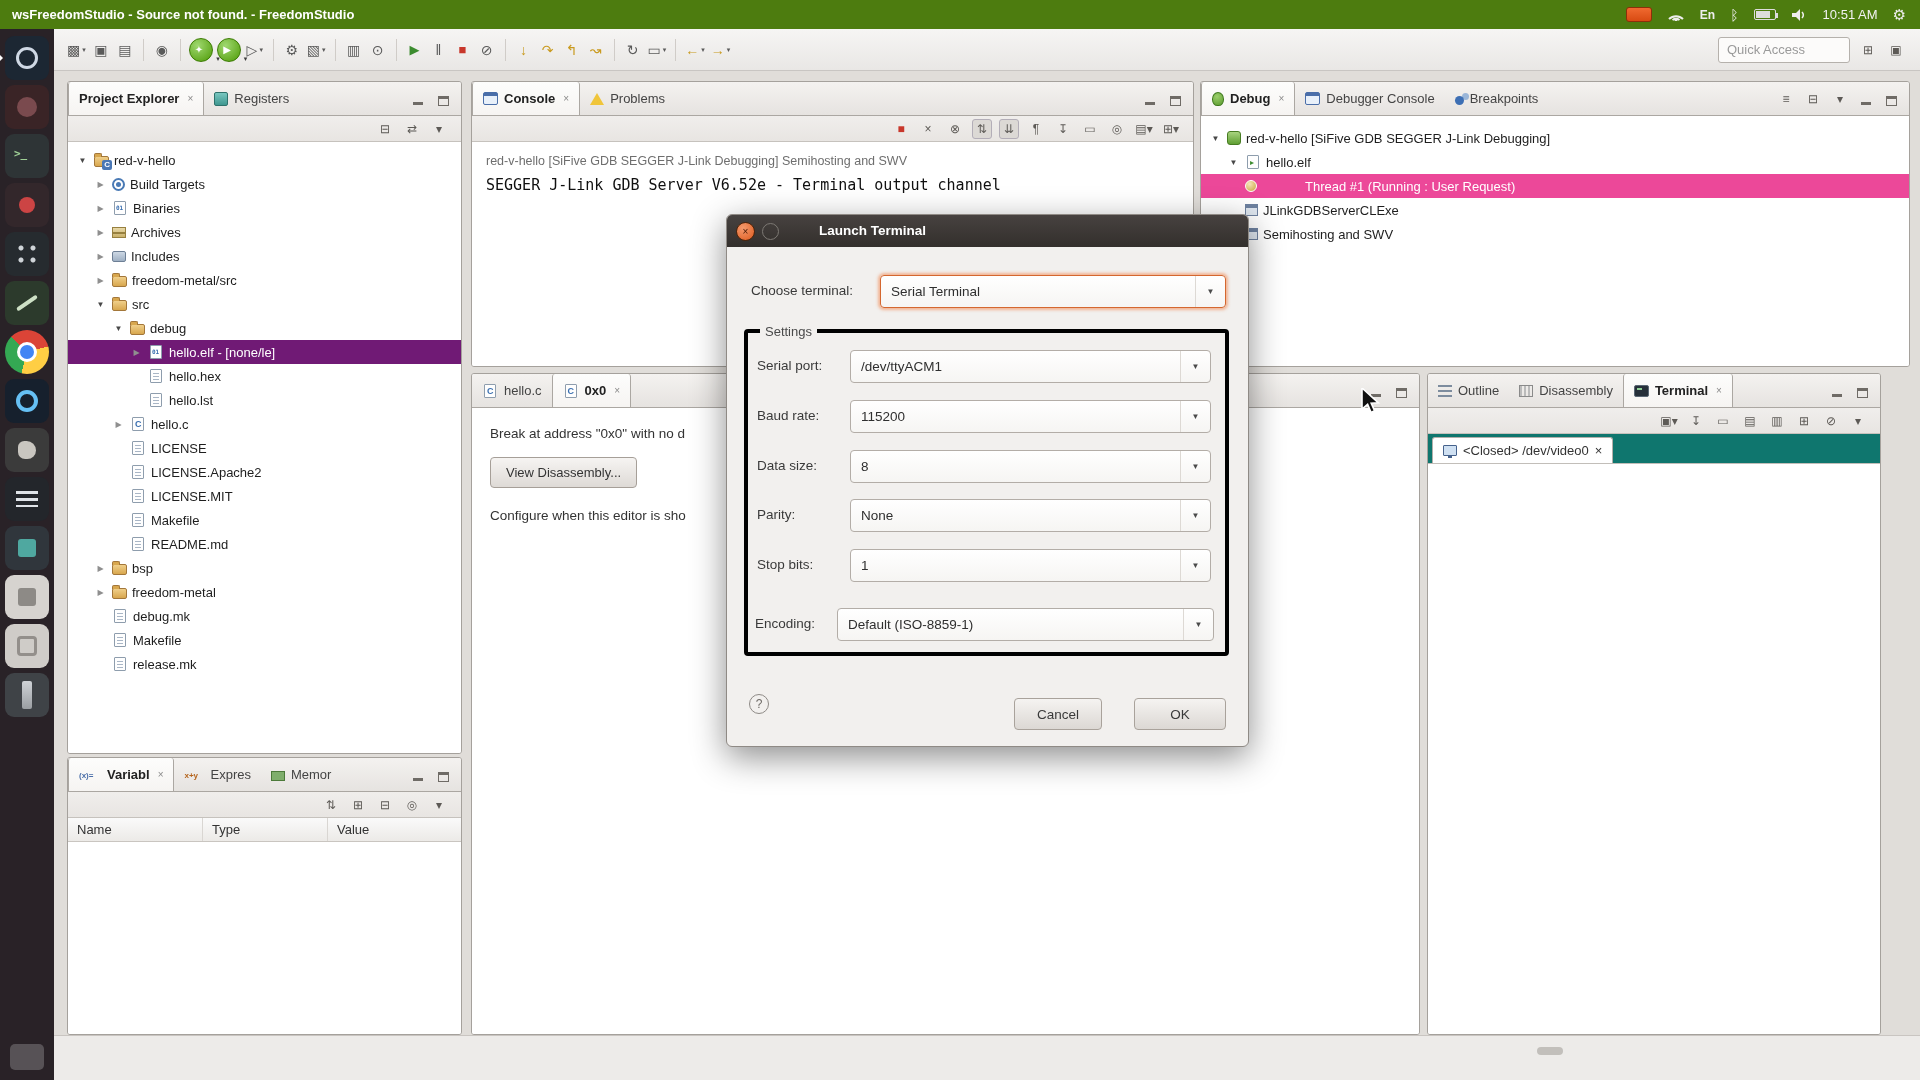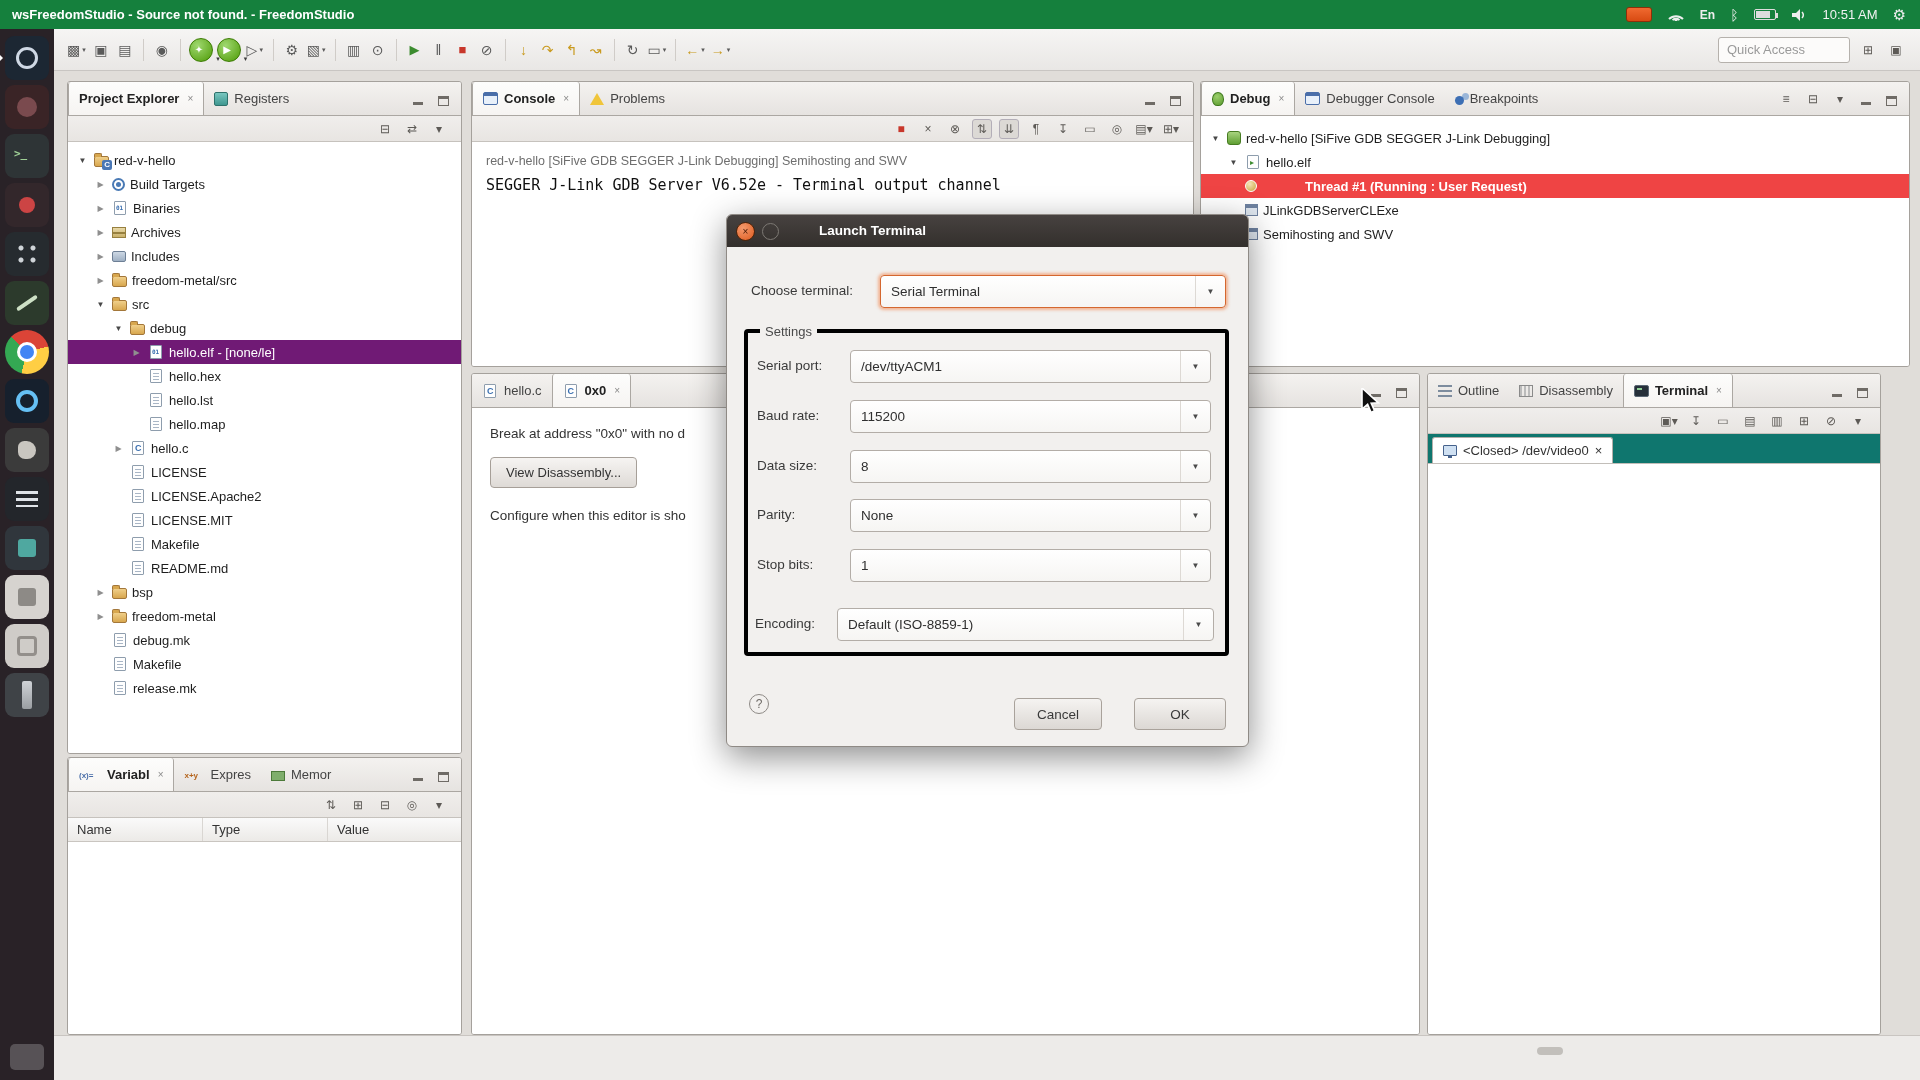--- a/index.html
+++ b/index.html
@@ -1,20 +1,20 @@
 <!DOCTYPE html>
 <html><head>
 <meta charset="utf-8">
 <style>
   * { box-sizing: border-box; margin: 0; padding: 0; }
   html,body { width:1920px; height:1080px; overflow:hidden; }
   body { font-family:"Liberation Sans", sans-serif; background:#e0ddd9; position:relative; font-size:13px; color:#222; }
 
   
-  .sysbar { position:absolute; left:0; top:0; width:1920px; height:29px; background:#15803d; color:#fff; display:flex; align-items:center; z-index:300; }
+  .sysbar { position:absolute; left:0; top:0; width:1920px; height:29px; background:#4d7c0f; color:#fff; display:flex; align-items:center; z-index:300; }
   .sysbar .title { margin-left:12px; font-weight:bold; font-size:13px; }
   .tray { margin-left:auto; display:flex; align-items:center; gap:15px; padding-right:14px; }
   .recdot { width:26px; height:15px; border-radius:3px; background:linear-gradient(#f06a30,#d84a12); border:1px solid #8d2f09; }
   .en { font-size:12px; font-weight:bold; color:#eee; }
   .rune { font-size:14px; color:#eee; }
   .batt { width:22px; height:11px; border:1px solid #ddd; border-radius:2px; position:relative; }
   .batt::before { content:""; position:absolute; left:1px; top:1px; bottom:1px; width:70%; background:#ddd; }
   .batt::after { content:""; position:absolute; right:-3px; top:3px; width:2px; height:5px; background:#ddd; }
   .clock { font-size:13px; color:#f2f2f2; }
   .gear { font-size:15px; color:#eee; }
@@ -73,21 +73,21 @@
   .wmax i { display:block; width:11px; height:10px; border:1px solid #6f6b66; border-top:3px solid #6f6b66; margin-bottom:1px; }
   .ptool { height:26px; display:flex; align-items:center; justify-content:flex-end; gap:7px; padding:0 12px; background:linear-gradient(#f0eeec,#e8e5e2); border-bottom:1px solid #c6c2bd; }
   .pbody { position:absolute; left:0; right:0; bottom:0; background:#fff; overflow:hidden; }
 
   
   .trow { height:24px; display:flex; align-items:center; gap:5px; font-size:13px; color:#1e1e1e; white-space:nowrap; }
   .pd0{padding-left:8px} .pd1{padding-left:26px} .pd2{padding-left:44px} .pd3{padding-left:62px}
   .exp { width:13px; flex:0 0 13px; text-align:center; font-size:8px; color:#474747; }
   .exp.c { color:#8f8f8f; }
   .trow.sel { background:#701a75; color:#fff; }
-  .trow.osel { background:#ef4444; color:#fff; font-weight:bold;gap:48px; }
+  .trow.osel { background:#ec4899; color:#fff; font-weight:normal;gap:48px; }
   .ic-folder, .ic-cproj { width:15px; height:11px; flex-basis:15px; margin-top:3px; background:linear-gradient(#f0cf8a,#d8a74e); border:1px solid #a3773a; border-radius:2px; position:relative; }
   .ic-folder::before, .ic-cproj::before { content:""; position:absolute; top:-4px; left:-1px; width:6px; height:3px; background:#d8a74e; border:1px solid #a3773a; border-bottom:none; border-radius:2px 2px 0 0; }
   .cb::after { content:"C"; position:absolute; right:-4px; bottom:-4px; font:bold 8px/8px "Liberation Sans", sans-serif; color:#fff; background:#4a77b5; border-radius:2px; padding:1px 2px; }
   .ic-file, .ic-cfile, .ic-bin, .ic-exec { width:12px; height:14px; flex-basis:12px; margin:0 2px; background:#fefefe; border:1px solid #8e9dad; border-radius:1px; position:relative; }
   .ic-file::after { content:""; position:absolute; left:2px; top:3px; width:6px; height:7px; background:repeating-linear-gradient(to bottom,#a9b6c6 0 1px, transparent 1px 3px); }
   .ic-cfile::after { content:"C"; position:absolute; left:2px; top:1px; font:bold 9px/10px "Liberation Sans", sans-serif; color:#3a6fb0; }
   .ic-bin::after { content:"01"; position:absolute; left:1px; top:2px; font:bold 6px/7px "DejaVu Sans Mono", monospace; color:#3a6fb0; }
   .ic-exec::after { content:"▸"; position:absolute; left:2px; top:2px; font-size:8px; color:#3c8c2f; }
   .ic-target { width:13px; height:13px; flex-basis:13px; border:2px solid #4a7ab5; border-radius:50%; position:relative; }
   .ic-target::after { content:""; position:absolute; inset:2px; background:#4a7ab5; border-radius:50%; }
@@ -365,25 +365,20 @@
     <div class="trow pd3">
         <span class="exp"></span>
         <span class="ic-file"></span>
         <span>hello.hex</span>
       </div>
     <div class="trow pd3">
         <span class="exp"></span>
         <span class="ic-file"></span>
         <span>hello.lst</span>
       </div>
-    <div class="trow pd3">
-        <span class="exp"></span>
-        <span class="ic-file"></span>
-        <span>hello.map</span>
-      </div>
     <div class="trow pd2">
         <span class="exp c">▶</span>
         <span class="ic-cfile"></span>
         <span>hello.c</span>
       </div>
     <div class="trow pd2">
         <span class="exp"></span>
         <span class="ic-file"></span>
         <span>LICENSE</span>
       </div>

